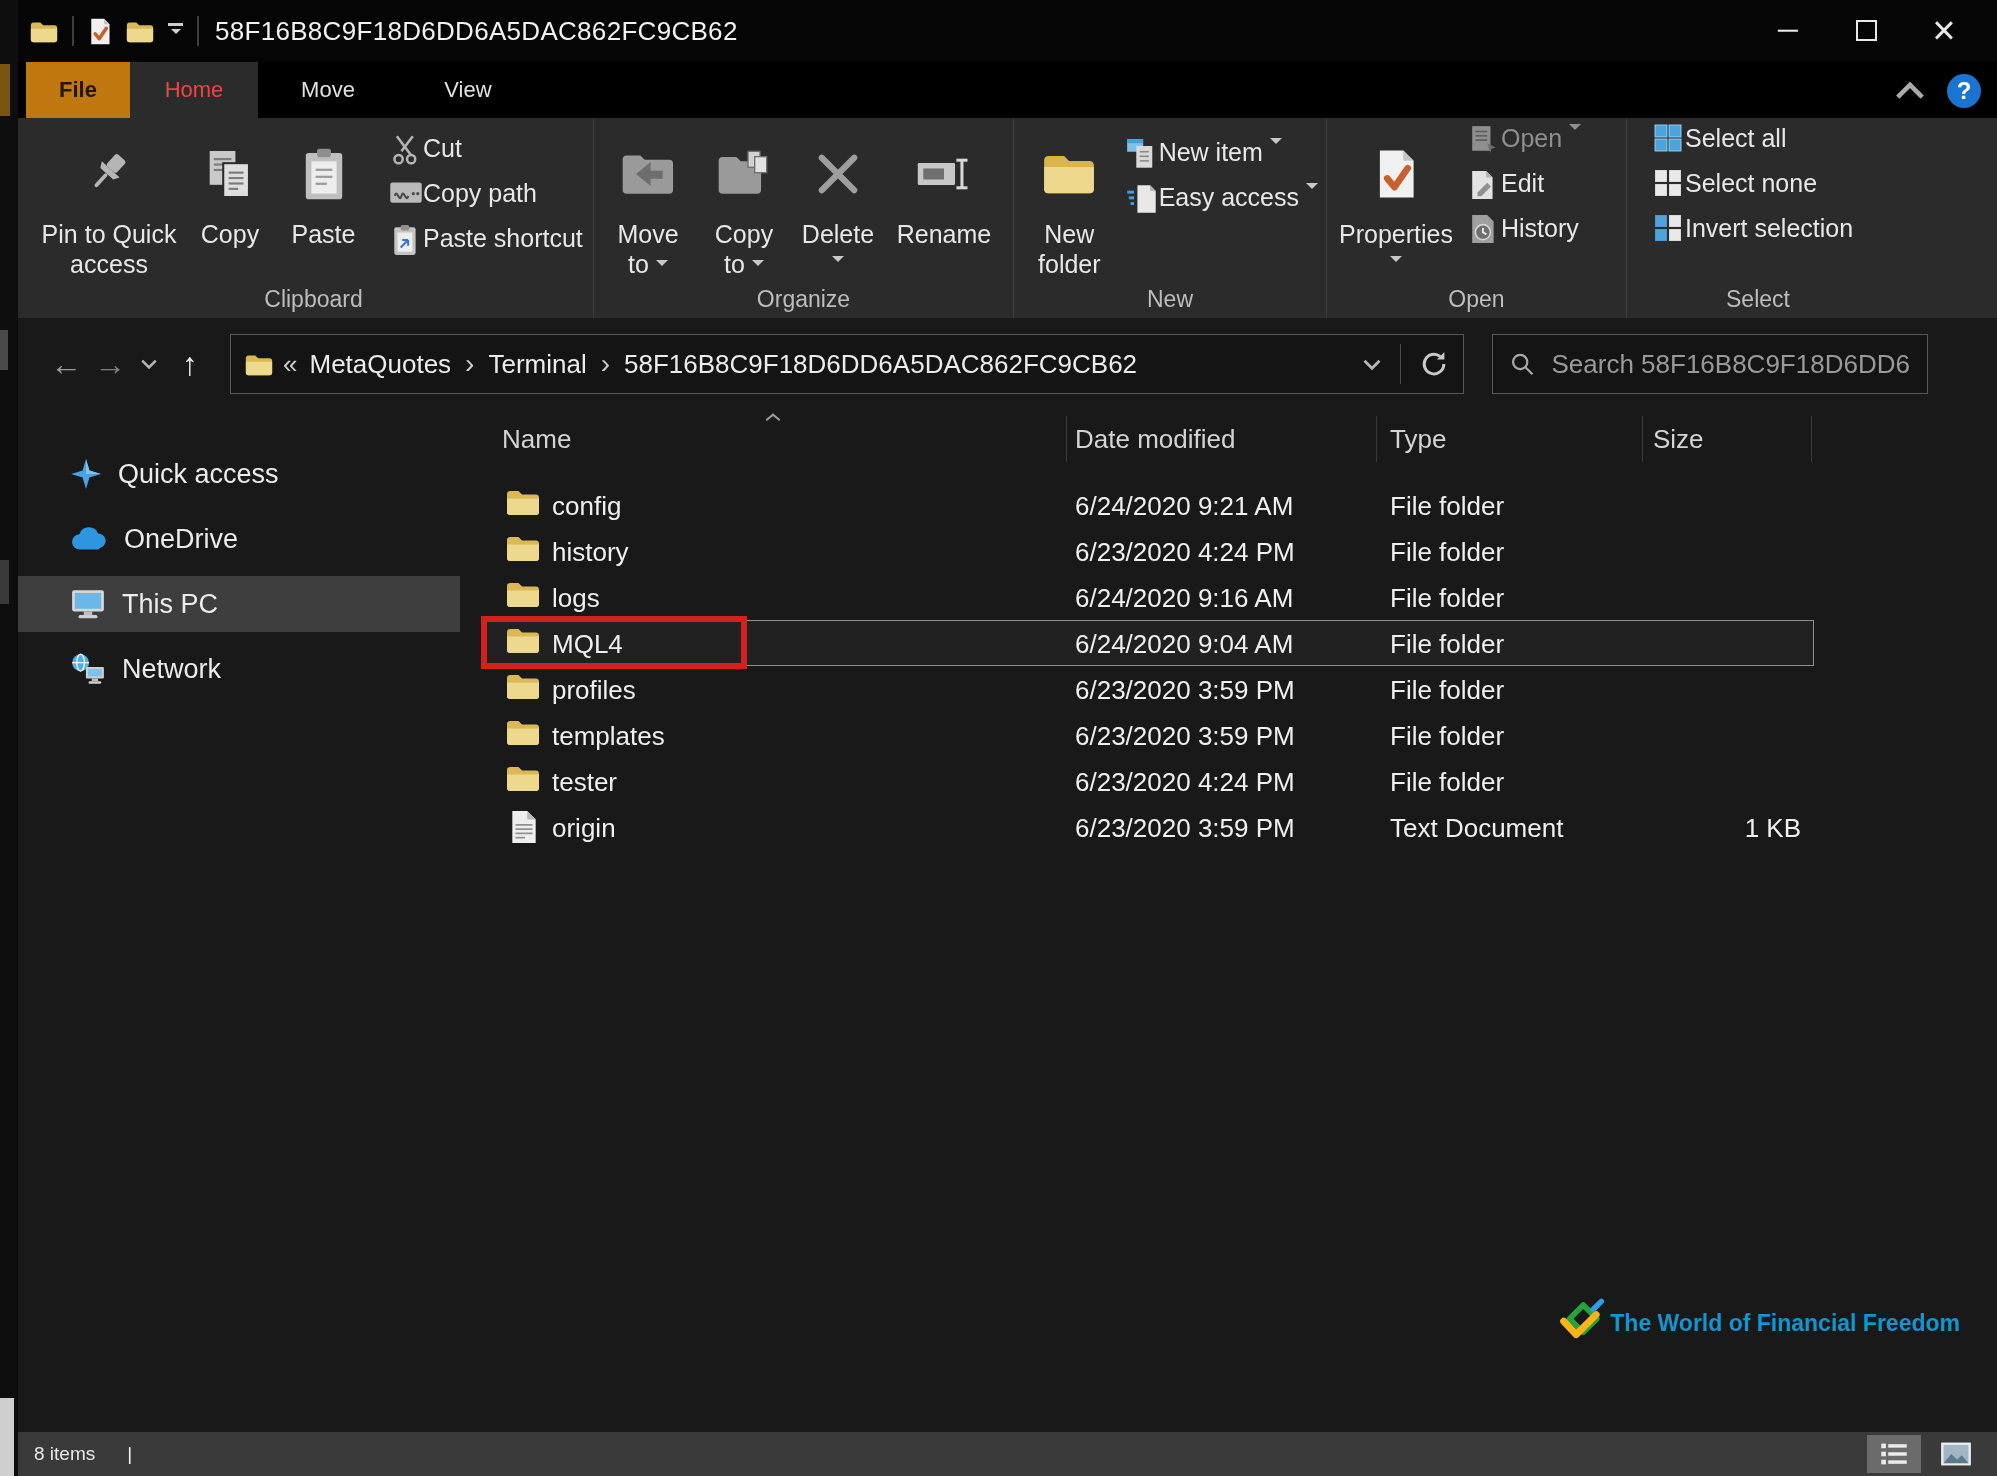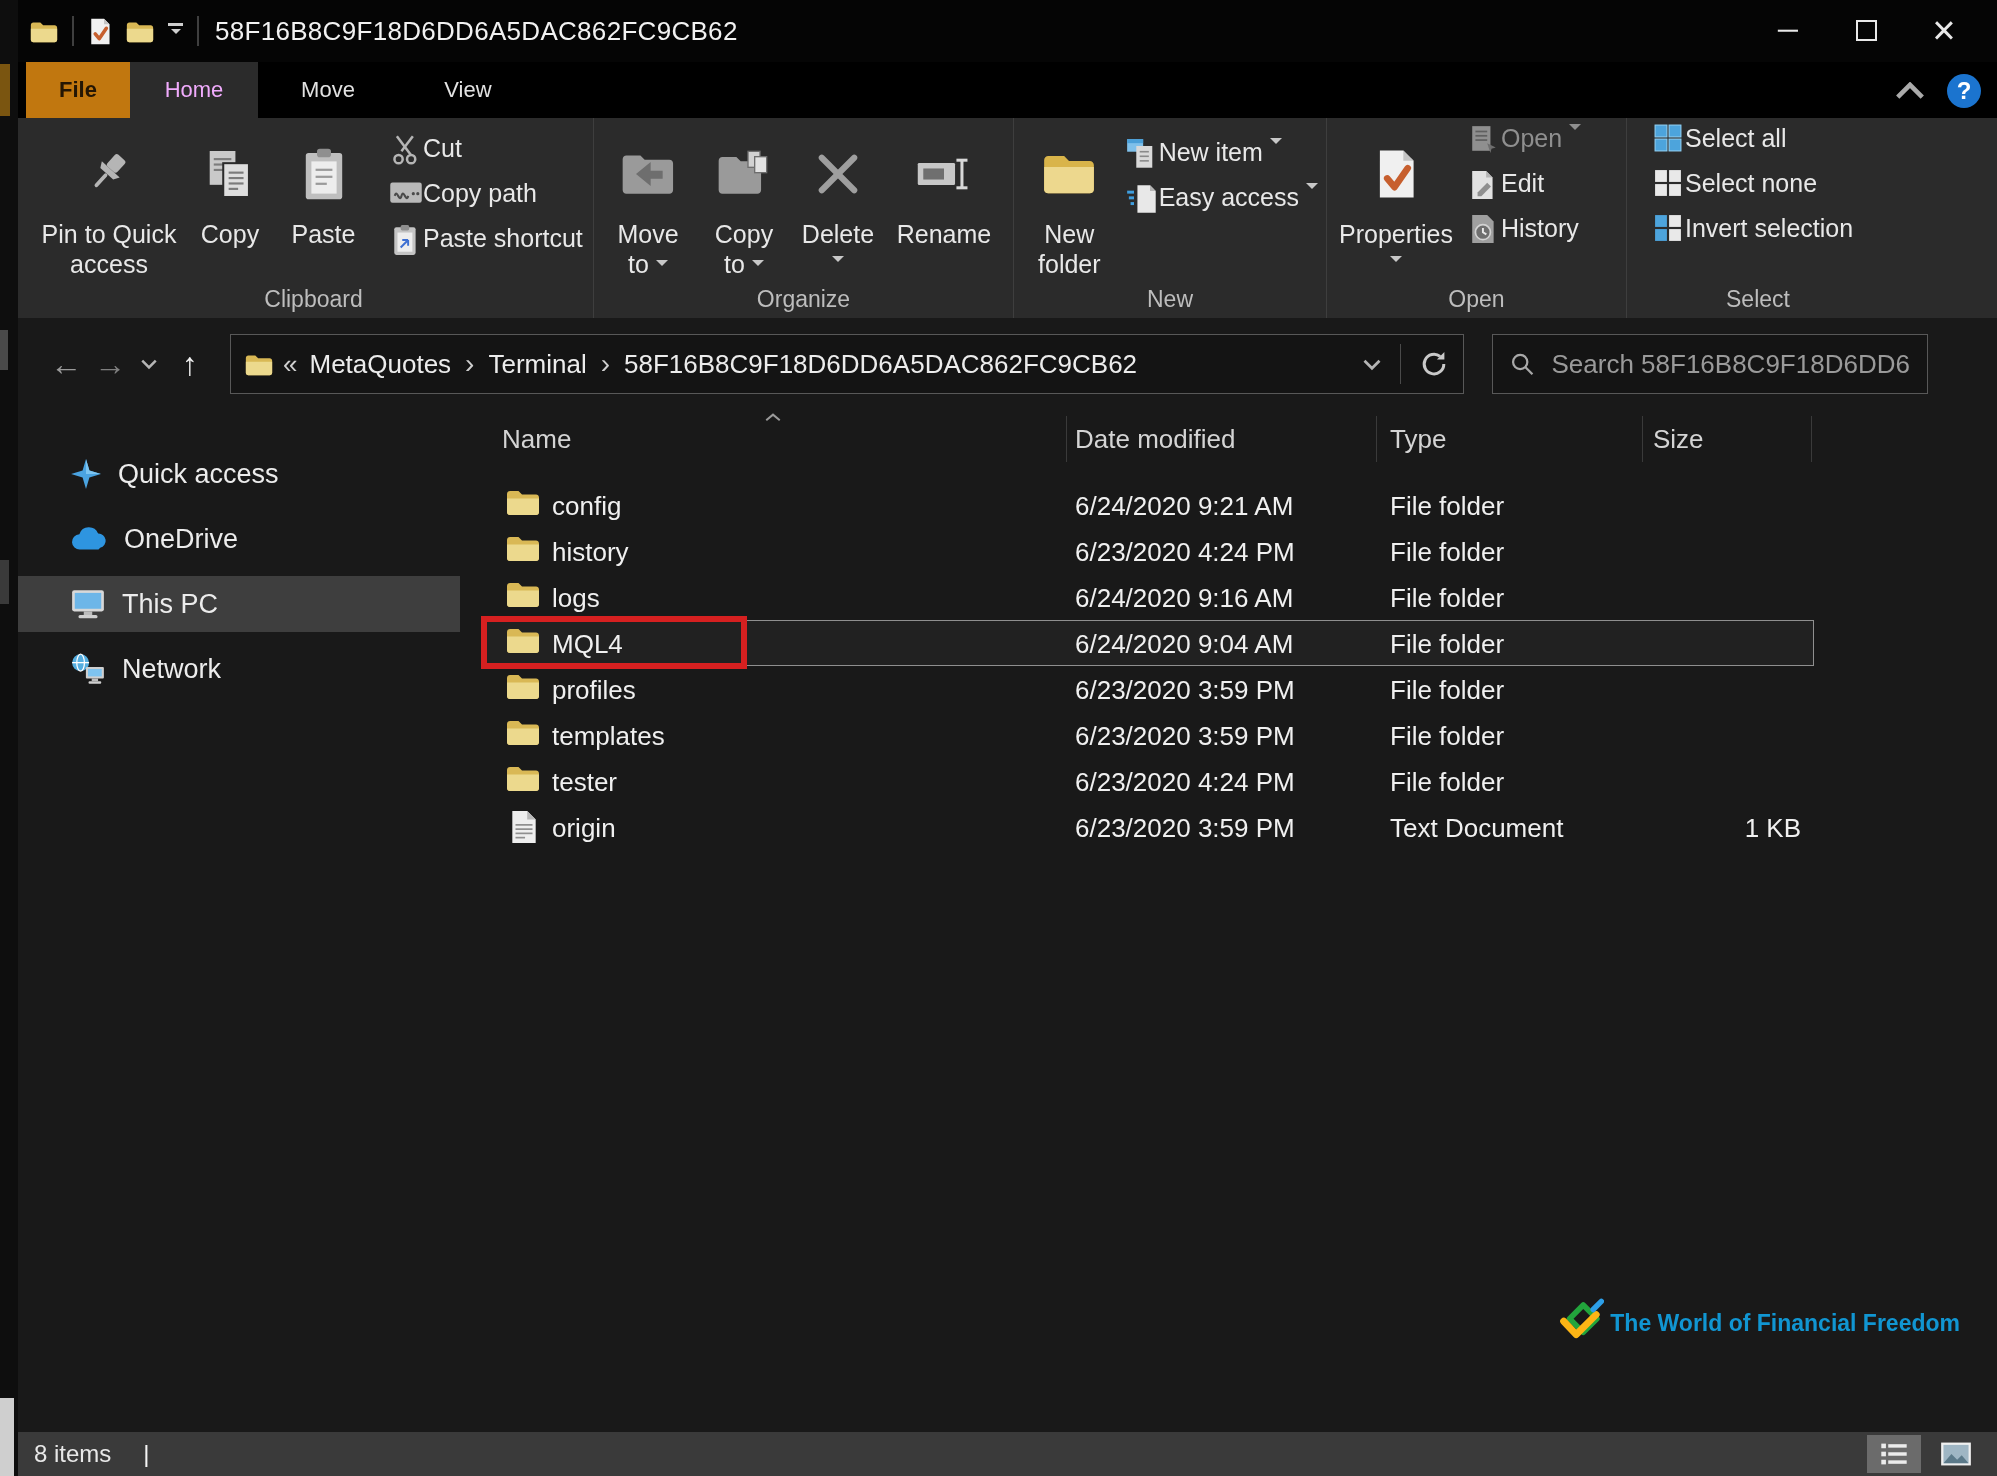--- a/index.html
+++ b/index.html
@@ -28,21 +28,21 @@
   .win-btn { width:78px; height:52px; display:flex; align-items:center; justify-content:center; color:#e9e9e9; }
   .glyph-min { font-size:28px; }
   .box-max { width:21px; height:21px; border:2.5px solid #e9e9e9; }
   .glyph-close { font-size:40px; font-weight:300; }
 
   
   .tabrow { left:18px; top:62px; width:1979px; height:56px; background:#000;
             display:flex; align-items:stretch; padding-left:8px; }
   .tab { display:flex; align-items:center; justify-content:center; font-size:22px; color:#e2e2e2; }
   .tab-file { width:104px; background:#c1770f; color:#241604; font-weight:bold; }
-  .tab-active { width:128px; background:#2b2b2b; color:#f0abfc; }
+  .tab-active { width:128px; background:#2b2b2b; color:#ef4444; }
   .tab-plain { width:140px; }
   .ribbon-tools { position:absolute; right:16px; top:74px; display:flex; align-items:center; gap:22px; }
   .help-circle { width:34px; height:34px; border-radius:50%; background:#1b74cf; color:#fff;
                  display:flex; align-items:center; justify-content:center; font-size:24px; font-weight:bold; }
 
   
   .ribbon { left:18px; top:118px; width:1979px; height:200px; background:#2b2b2b;
             display:flex; padding-left:16px; }
   .grp { display:flex; flex-direction:column; border-right:1px solid #3e3e3e; }
   .grp-body { flex:1; display:flex; align-items:flex-start; padding-top:4px; }
@@ -93,21 +93,21 @@
   .row .c-type { position:absolute; left:930px; top:9px; }
   .row .c-size { position:absolute; right:196px; top:9px; }
   .row.hl { background:#212121; box-shadow:inset 0 0 0 1px #8f8f8f; margin-left:24px; width:1330px; }
   .row.hl .fi { left:22px; } .row.hl .c-name { left:68px; }
   .row.hl .c-date { left:591px; } .row.hl .c-type { left:906px; } .row.hl .c-size { right:172px; }
   .redbox { position:absolute; left:-3px; top:-4px; width:266px; height:53px;
             border:6px solid #d62020; pointer-events:none; }
 
   
   .statusbar { left:0; top:1432px; width:1997px; height:44px; background:#3a3a3a;
-               display:flex; align-items:center; font-size:24px; color:#e8e8e8; padding-left:34px; }
+               display:flex; align-items:center; font-size:19px; color:#e8e8e8; padding-left:34px; }
   .status-div { margin-left:32px; color:#f5f5f5; }
   .viewbtns { position:absolute; right:14px; top:3px; display:flex; gap:8px; }
   .viewbtn { width:54px; height:38px; display:flex; align-items:center; justify-content:center; }
   .viewbtn.active { background:#6b6b6b; }
 
   
   .watermark { left:1560px; top:1256px; width:400px; height:168px; }
   .wm-row { display:flex; align-items:center; }
   .wm-text { margin-left:6px; }
   .wm-brand { font-size:62px; font-weight:bold; font-style:italic; letter-spacing:1px; white-space:nowrap; }

